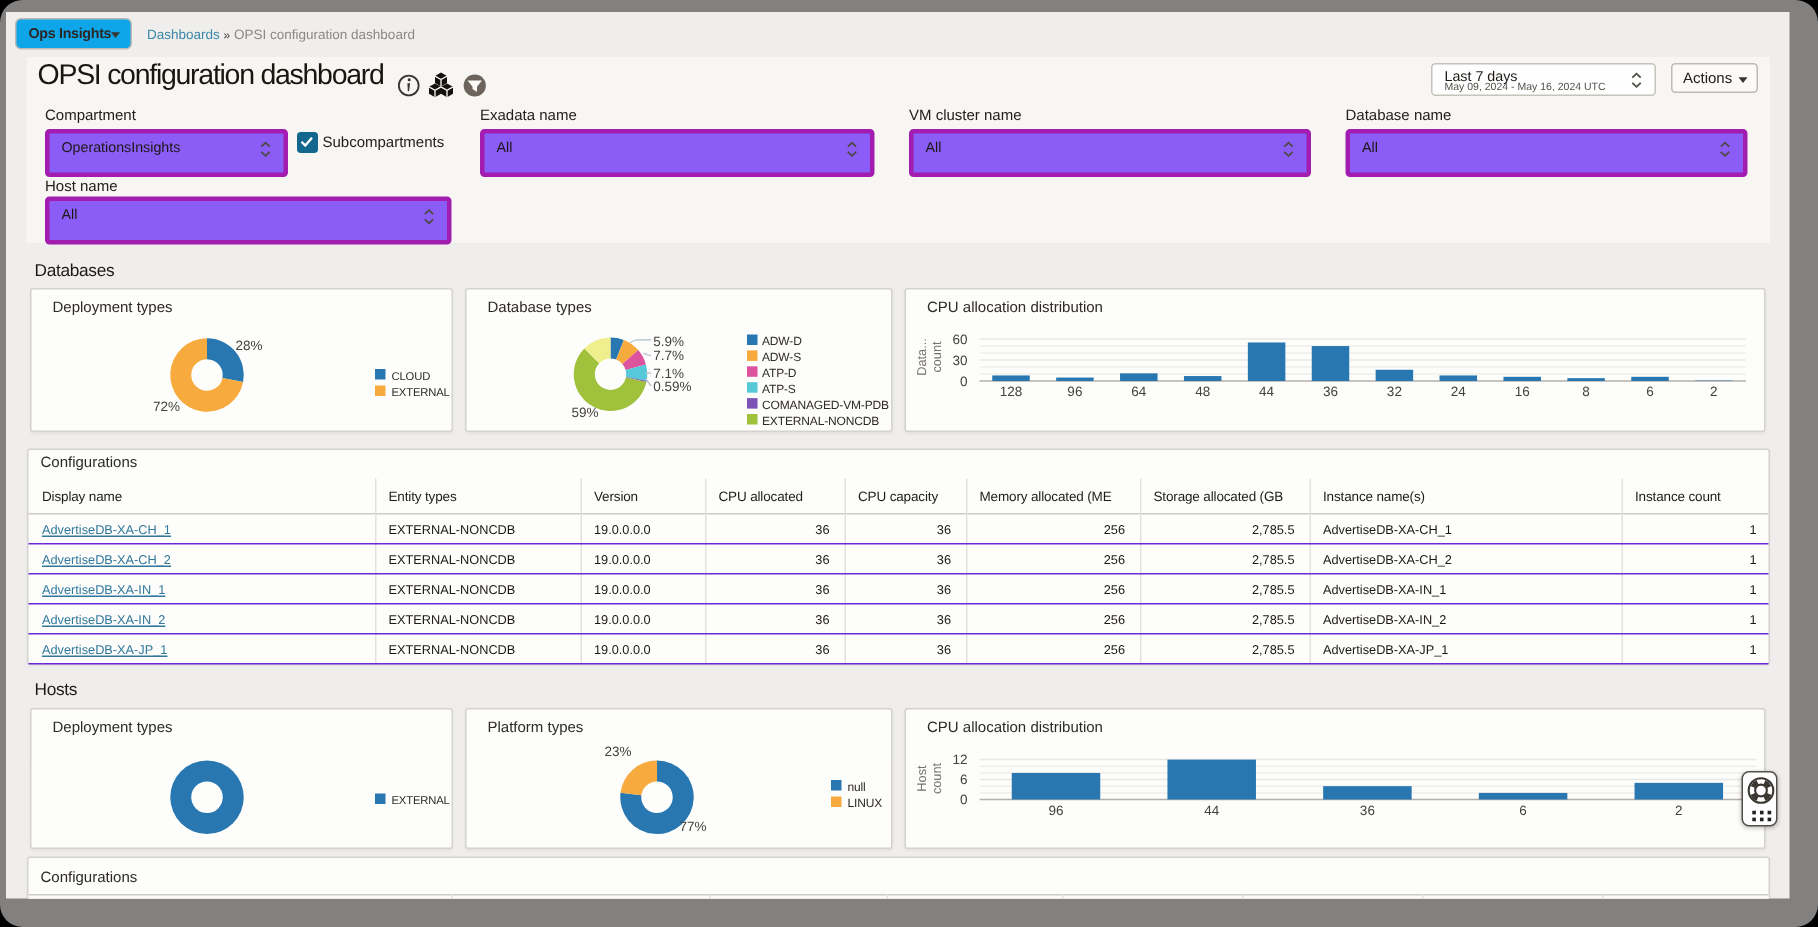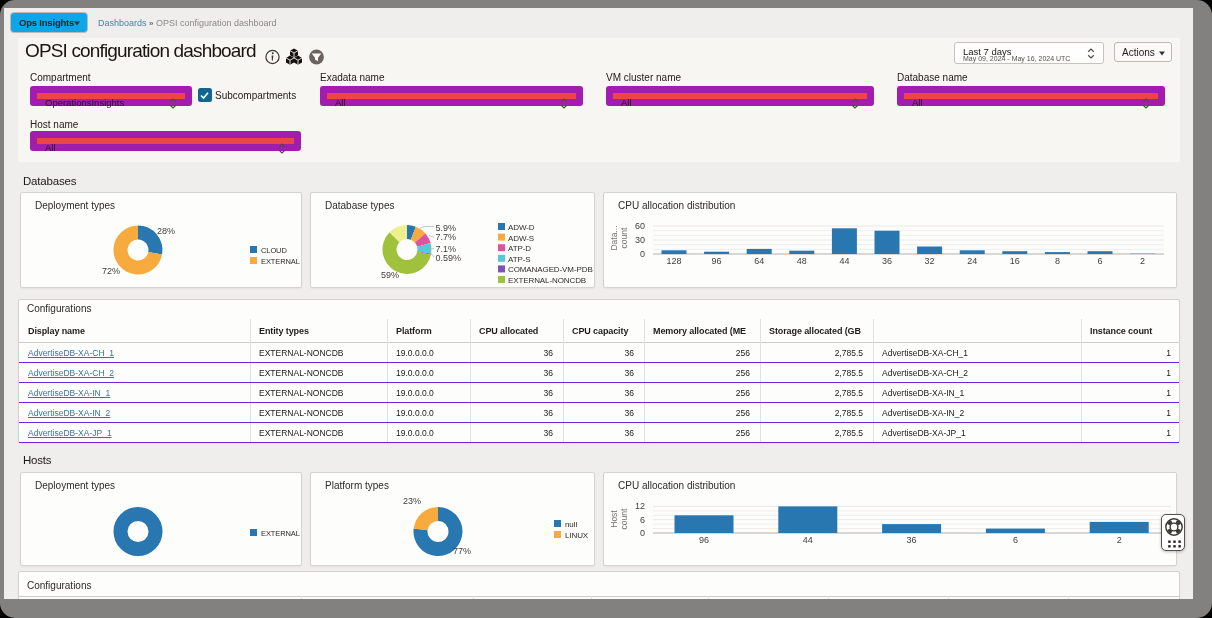--- a/index.html
+++ b/index.html
@@ -1,22 +1,22 @@
 <!DOCTYPE html>
 <html><head><meta charset="utf-8"><style>
 * { margin:0; padding:0; box-sizing:border-box; }
 html,body { width:1212px; height:618px; background:#000; font-family:"Liberation Sans",sans-serif; }
 .stage { position:absolute; inset:0; width:1212px; height:618px; background:#828180; border-radius:15px; overflow:hidden; }
 .vp { position:absolute; left:4px; top:8px; width:1189px; height:591px; background:#efeeec; overflow:hidden; }
 .panel { position:absolute; background:#fdfdfc; border:1px solid #d6d2cd; border-radius:2px; box-shadow:0 1px 2px rgba(0,0,0,.05); }
 .ct { position:absolute; left:14px; top:7px; font-size:10px; color:#2e2a26; }
-.sel { position:absolute; height:20px; background:#ef4444; border:7px solid #a21caf; border-radius:3px; }
+.sel { position:absolute; height:32px; background:#8b5cf6; border:3px solid #a21caf; border-radius:3px; }
 .sel span { position:absolute; left:8px; top:4px; font-size:9.5px; color:#1c1814; }
 .flab { position:absolute; font-size:10px; color:#24201c; }
-.th { position:absolute; top:19px; height:24px; font-size:9px; letter-spacing:-0.1px; font-weight:bold; color:#1f1c18; padding:7px 8px 16px 9px; white-space:nowrap; overflow:hidden; }
+.th { position:absolute; top:19px; height:24px; font-size:9px; letter-spacing:-0.1px; font-weight:normal; color:#1f1c18; padding:7px 8px 16px 9px; white-space:nowrap; overflow:hidden; }
 .tr { position:absolute; left:0; width:1160px; height:20px; border-bottom:1px solid #6d28d9; }
 .td { position:absolute; top:5px; font-size:8.5px; color:#1c1814; padding-left:9px; padding-right:9px; white-space:nowrap; overflow:hidden; box-sizing:border-box; }
 .lk { color:#31789c; text-decoration:underline; }
 .sec { position:absolute; font-size:11.5px; letter-spacing:-0.2px; color:#1d1915; }
 </style></head><body>
 <div class="stage">
     <div class="vp">
 
 <div style="position:absolute;left:6px;top:4px;width:78px;height:21px;background:#0ea5e9;border:1px solid #bdb9b3;border-radius:4px;">
   <span style="position:absolute;left:8px;top:4px;font-size:9.5px;letter-spacing:-0.2px;font-weight:bold;color:#2b2724">Ops Insights</span>
@@ -209,25 +209,26 @@
   <div style="position:absolute;left:231px;top:19px;width:1px;height:124px;background:#e4e1dd"></div>
         <div style="position:absolute;left:368px;top:19px;width:1px;height:124px;background:#e4e1dd"></div>
         <div style="position:absolute;left:451px;top:19px;width:1px;height:124px;background:#e4e1dd"></div>
         <div style="position:absolute;left:544px;top:19px;width:1px;height:124px;background:#e4e1dd"></div>
         <div style="position:absolute;left:625px;top:19px;width:1px;height:124px;background:#e4e1dd"></div>
         <div style="position:absolute;left:741px;top:19px;width:1px;height:124px;background:#e4e1dd"></div>
         <div style="position:absolute;left:854px;top:19px;width:1px;height:124px;background:#e4e1dd"></div>
         <div style="position:absolute;left:1062px;top:19px;width:1px;height:124px;background:#e4e1dd"></div>
   <div class="th" style="left:0px;width:230px">Display name</div>
         <div class="th" style="left:231px;width:136px">Entity types</div>
-        <div class="th" style="left:368px;width:82px">Platform</div>
+        <div class="th" style="left:368px;width:82px">Version</div>
         <div class="th" style="left:451px;width:112px">CPU allocated</div>
         <div class="th" style="left:544px;width:80px">CPU capacity</div>
         <div class="th" style="left:625px;width:131px">Memory allocated (ME</div>
         <div class="th" style="left:741px;width:112px">Storage allocated (GB</div>
+        <div class="th" style="left:854px;width:207px">Instance name(s)</div>
         <div class="th" style="left:1062px;width:99px">Instance count</div>
         <div class="tr" style="top:43px">
           <div class="td" style="left:0px;width:230px;text-align:left"><a class="lk">AdvertiseDB-XA-CH_1</a></div>
           <div class="td" style="left:231px;width:136px;text-align:left">EXTERNAL-NONCDB</div>
           <div class="td" style="left:368px;width:82px;text-align:left">19.0.0.0.0</div>
           <div class="td" style="left:451px;width:92px;text-align:right">36</div>
           <div class="td" style="left:544px;width:80px;text-align:right">36</div>
           <div class="td" style="left:625px;width:115px;text-align:right">256</div>
           <div class="td" style="left:741px;width:112px;text-align:right">2,785.5</div>
           <div class="td" style="left:854px;width:207px;text-align:left">AdvertiseDB-XA-CH_1</div>

